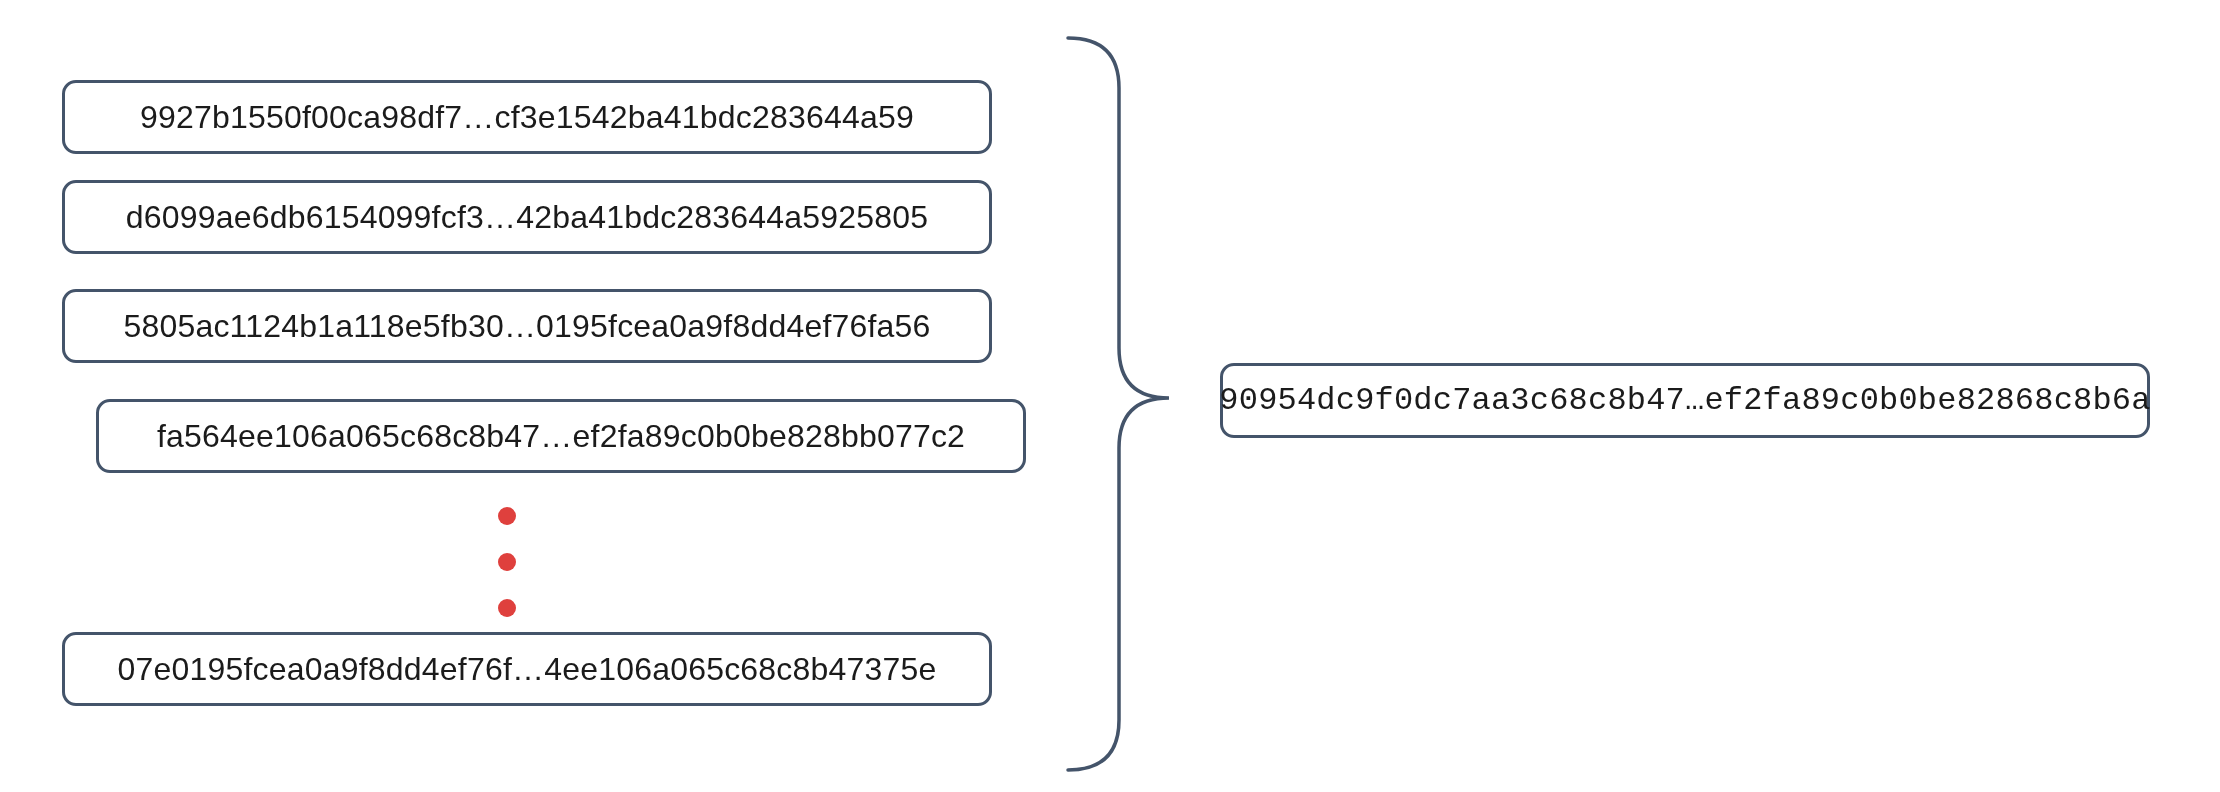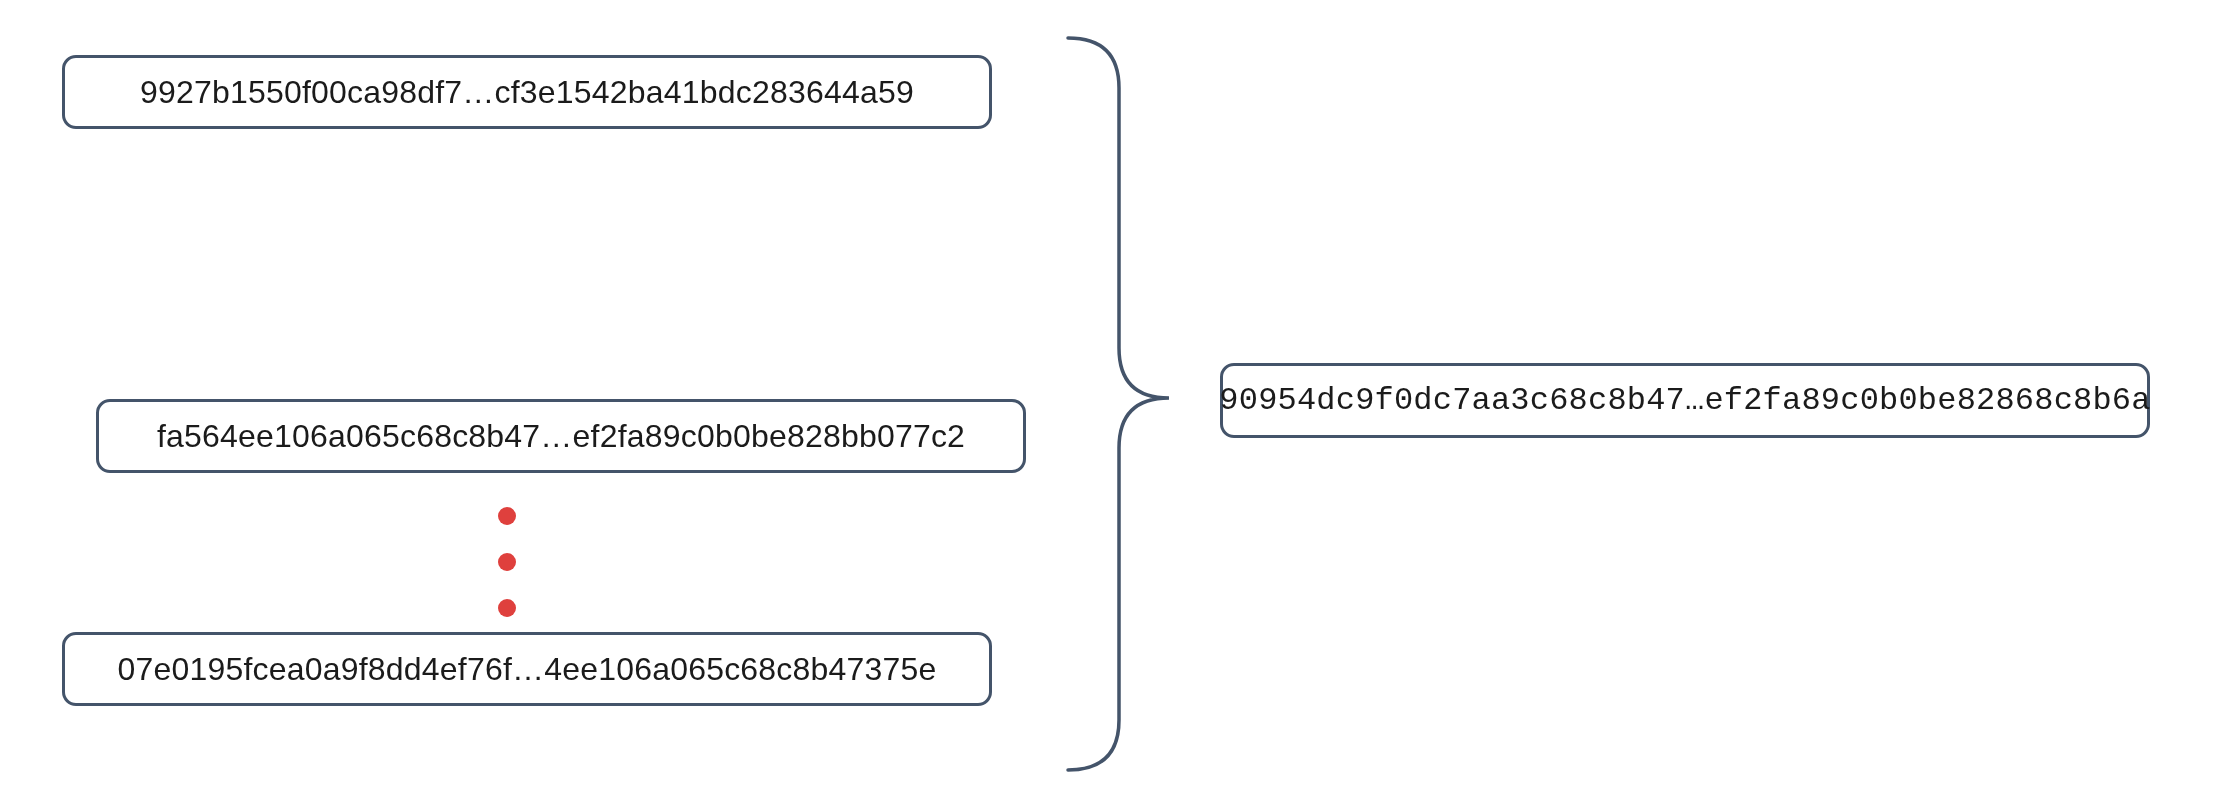--- a/index.html
+++ b/index.html
@@ -25,21 +25,21 @@
     border-radius: 14px;
     display: flex;
     align-items: center;
     justify-content: center;
     font-size: 32px;
     color: #1b1b1b;
     letter-spacing: 0.2px;
     white-space: nowrap;
   }
   .hash-box.left { left: 62px; }
-  #block-0 { top: 55px; }
+  #block-0 { top: 80px; }
   #block-1 { top: 180px; }
   #block-2 { top: 289px; }
   #block-3 { top: 399px; margin-left: 34px; }
   #block-4 { top: 632px; }
   #result-block {
     left: 1220px;
     top: 363px;
     height: 75px;
     font-family: Liberation Mono, monospace;
   }
@@ -68,21 +68,27 @@
 </style>
 </head>
 <body>
 
 <div id="canvas">
 
   <div id="block-0" class="hash-box left">
     <span>9927b1550f00ca98df7…cf3e1542ba41bdc283644a59</span>
   </div>
 
+  <div id="block-1" class="hash-box left">
+    <span>d6099ae6db6154099fcf3…42ba41bdc283644a5925805</span>
+  </div>
 
+  <div id="block-2" class="hash-box left">
+    <span>5805ac1124b1a118e5fb30…0195fcea0a9f8dd4ef76fa56</span>
+  </div>
 
   <div id="block-3" class="hash-box left">
     <span>fa564ee106a065c68c8b47…ef2fa89c0b0be828bb077c2</span>
   </div>
 
   <div class="dots">
     <div class="dot"></div>
     <div class="dot"></div>
     <div class="dot"></div>
   </div>

